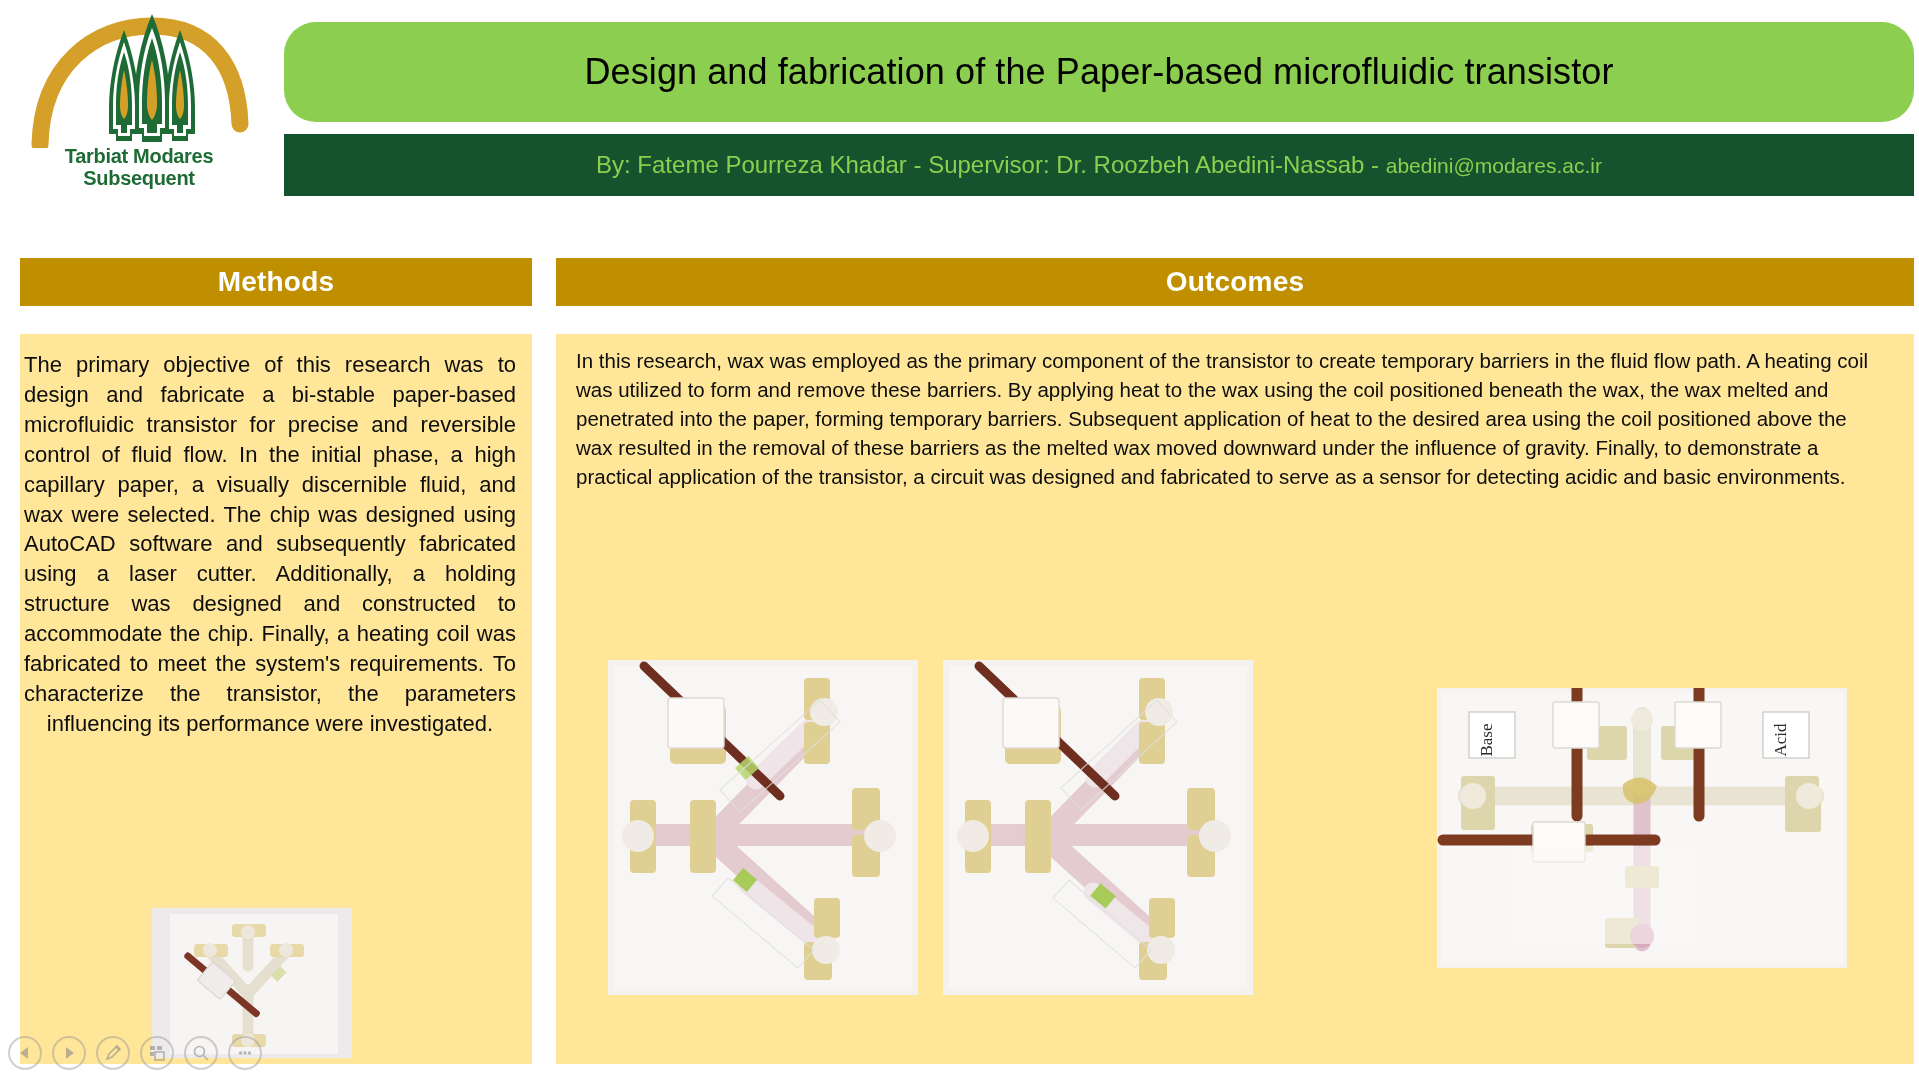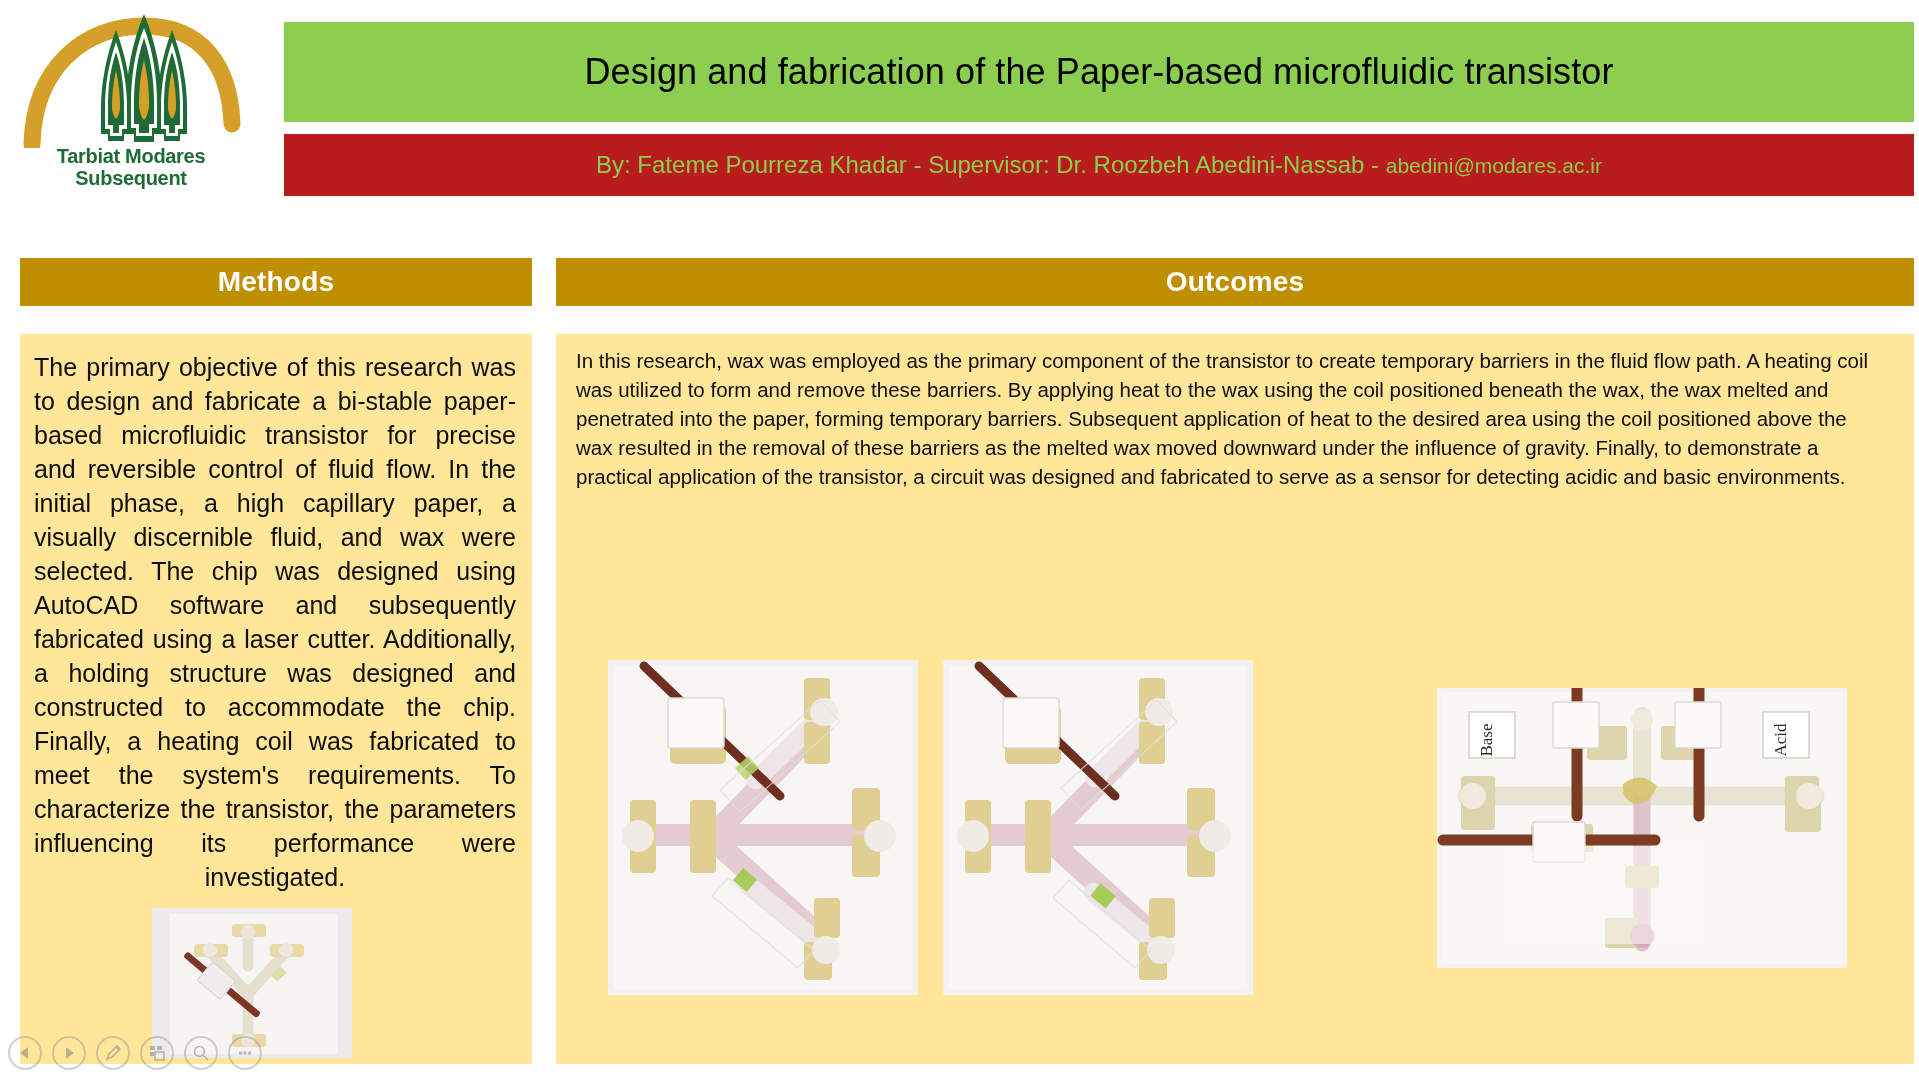--- a/index.html
+++ b/index.html
@@ -16,21 +16,21 @@
   #poster {
     position: relative;
     width: 1919px;
     height: 1078px;
     background: #ffffff;
   }
 
   
   .logo-block {
     position: absolute;
-    left: 16px;
+    left: 24px;
     top: 8px;
     width: 230px;
     height: 190px;
   }
   .logo-svg { display: block; width: 230px; height: 140px; }
   .logo-text {
     text-align: center;
     color: #1e6b35;
     font-weight: bold;
     font-size: 20px;
@@ -42,37 +42,38 @@
   .title-bar {
     position: absolute;
     left: 284px;
     top: 22px;
     width: 1630px;
     height: 100px;
     background: #8CCE4F;
     display: flex;
     align-items: center;
     justify-content: center;
+    border-radius: 32px;
   }
   .title-bar-text {
     color: #000000;
     font-size: 36px;
     font-weight: 400;
     letter-spacing: 0.1px;
     text-align: center;
     white-space: nowrap;
   }
 
   .byline-bar {
     position: absolute;
     left: 284px;
     top: 134px;
     width: 1630px;
     height: 62px;
-    background: #b91c1c;
+    background: #14532d;
     display: flex;
     align-items: center;
     justify-content: center;
   }
   .byline-text {
     color: #8CCE4F;
     font-size: 24px;
     white-space: nowrap;
   }
   .byline-text .email { font-size: 21px; }
@@ -97,23 +98,23 @@
 
   
   .panel {
     position: absolute;
     background: #FFE699;
   }
   #methods-panel  { left: 20px;  top: 334px; width: 512px; height: 730px; }
   #outcomes-panel { left: 556px; top: 334px; width: 1358px; height: 730px; }
 
   .methods-body {
-    padding: 16px 16px 0 14px;
+    padding: 16px 16px 0 4px;
     color: #0d0d0d;
-    font-size: 25px;
+    font-size: 22px;
     line-height: 1.36;
     text-align: justify;
     text-align-last: center;
     hyphens: none;
   }
 
   .outcomes-body {
     padding: 12px 26px 0 20px;
     color: #0d0d0d;
     font-size: 20.5px;

